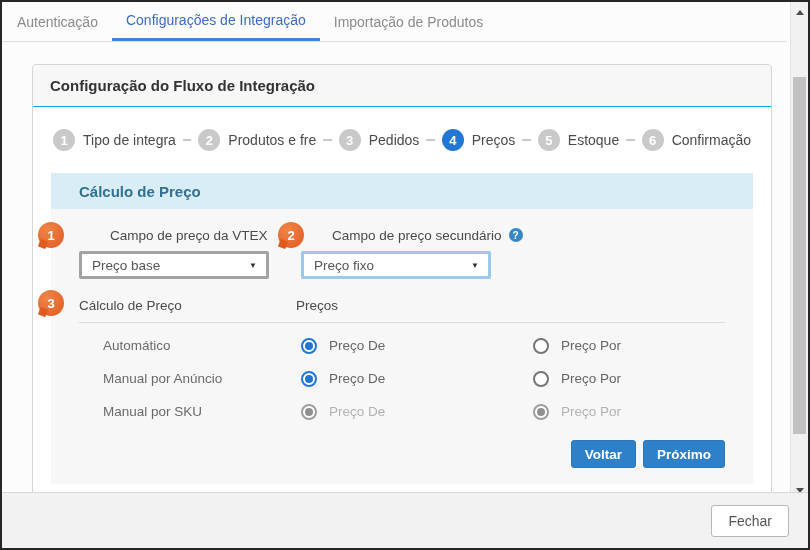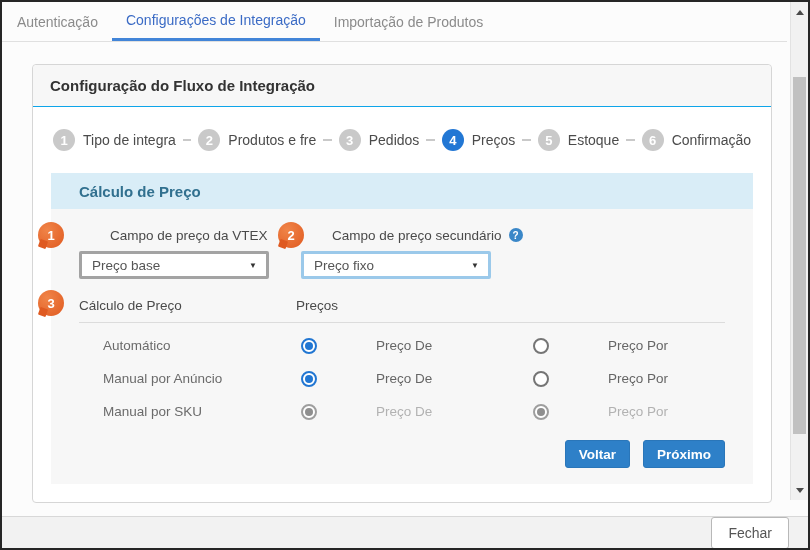--- a/index.html
+++ b/index.html
@@ -71,37 +71,37 @@
   .dropdown.focused { border-color: #9bc9ea; }
   .dropdown .arrow { position: absolute; right: 9px; font-size: 8px; color: #333; }
 
   
   .price-table { margin-top: 16px; }
   .t-row { display: grid; grid-template-columns: 217px 232px auto; align-items: center; }
   .t-head { font-size: 13.5px; color: #4a4a4a; height: 20px; }
   .t-divider { border-bottom: 1px solid #dcdcdc; margin-top: 7px; }
   .t-data { margin-top: 12px; height: 21px; }
   .row-label { font-size: 13.5px; color: #6b6b6b; margin-left: 24px; }
-  .radio-opt { display: flex; align-items: center; gap: 47px; }
+  .radio-opt { display: flex; align-items: center; }
   .radio {
     width: 16px; height: 16px; border-radius: 50%; border: 2px solid #757575;
     background: #fff; position: relative; flex: none; margin-left: 5px; cursor: pointer;
   }
   .radio.checked { border-color: #2176d2; }
   .radio.checked::after {
     content: ''; position: absolute; left: 2px; top: 2px; width: 8px; height: 8px;
     border-radius: 50%; background: #2176d2;
   }
   .radio.disabled { border-color: #9e9e9e; cursor: default; }
   .radio.disabled.checked::after { background: #8f8f8f; }
   .radio-label { margin-left: 12px; font-size: 13.5px; color: #666; }
   .radio-label.disabled { color: #b2b2b2; }
 
   
-  .btn-row { display: flex; justify-content: flex-end; gap: 13px; margin-top: 18px; padding: 0 28px; }
+  .btn-row { display: flex; justify-content: flex-end; gap: 7px; margin-top: 18px; padding: 0 28px; }
   .btn-primary {
     background: #2e80c8; color: #fff; font-size: 13.5px; font-weight: bold;
     border: 1px solid #2a76b9; border-radius: 3px; height: 28px; padding: 0 13px; cursor: pointer;
     font-family: "Liberation Sans", sans-serif;
   }
 
   
   .marker {
     position: absolute; width: 26px; height: 26px; border-radius: 50%;
     background: radial-gradient(circle at 35% 30%, #f08448, #e05a20);
@@ -123,21 +123,21 @@
   }
   .sb-arrow { position: absolute; left: 0; width: 100%; height: 16px; display: flex; align-items: center; justify-content: center; cursor: pointer; }
   .sb-arrow.up { top: 2px; }
   .sb-arrow.down { bottom: 2px; }
   .tri-up { width: 0; height: 0; border-left: 4px solid transparent; border-right: 4px solid transparent; border-bottom: 5px solid #4a4a4a; }
   .tri-down { width: 0; height: 0; border-left: 4px solid transparent; border-right: 4px solid transparent; border-top: 5px solid #4a4a4a; }
   .sb-thumb { position: absolute; left: 2px; right: 2px; top: 75px; height: 357px; background: #c1c1c1; cursor: grab; }
 
   
   .footer {
-    position: absolute; left: 0; right: 0; bottom: 0; height: 32px;
+    position: absolute; left: 0; right: 0; bottom: 0; height: 56px;
     background: #f2f2f2; border-top: 1px solid #d8d8d8;
     display: flex; align-items: center; justify-content: flex-end; padding-right: 19px; padding-left: 40px;
   }
   .btn-default {
     background: #fff; color: #555; font-size: 14px;
     border: 1px solid #b8b8b8; border-radius: 3px; height: 32px; padding: 0 16px; cursor: pointer;
     font-family: "Liberation Sans", sans-serif;
   }
 </style>
 </head>

